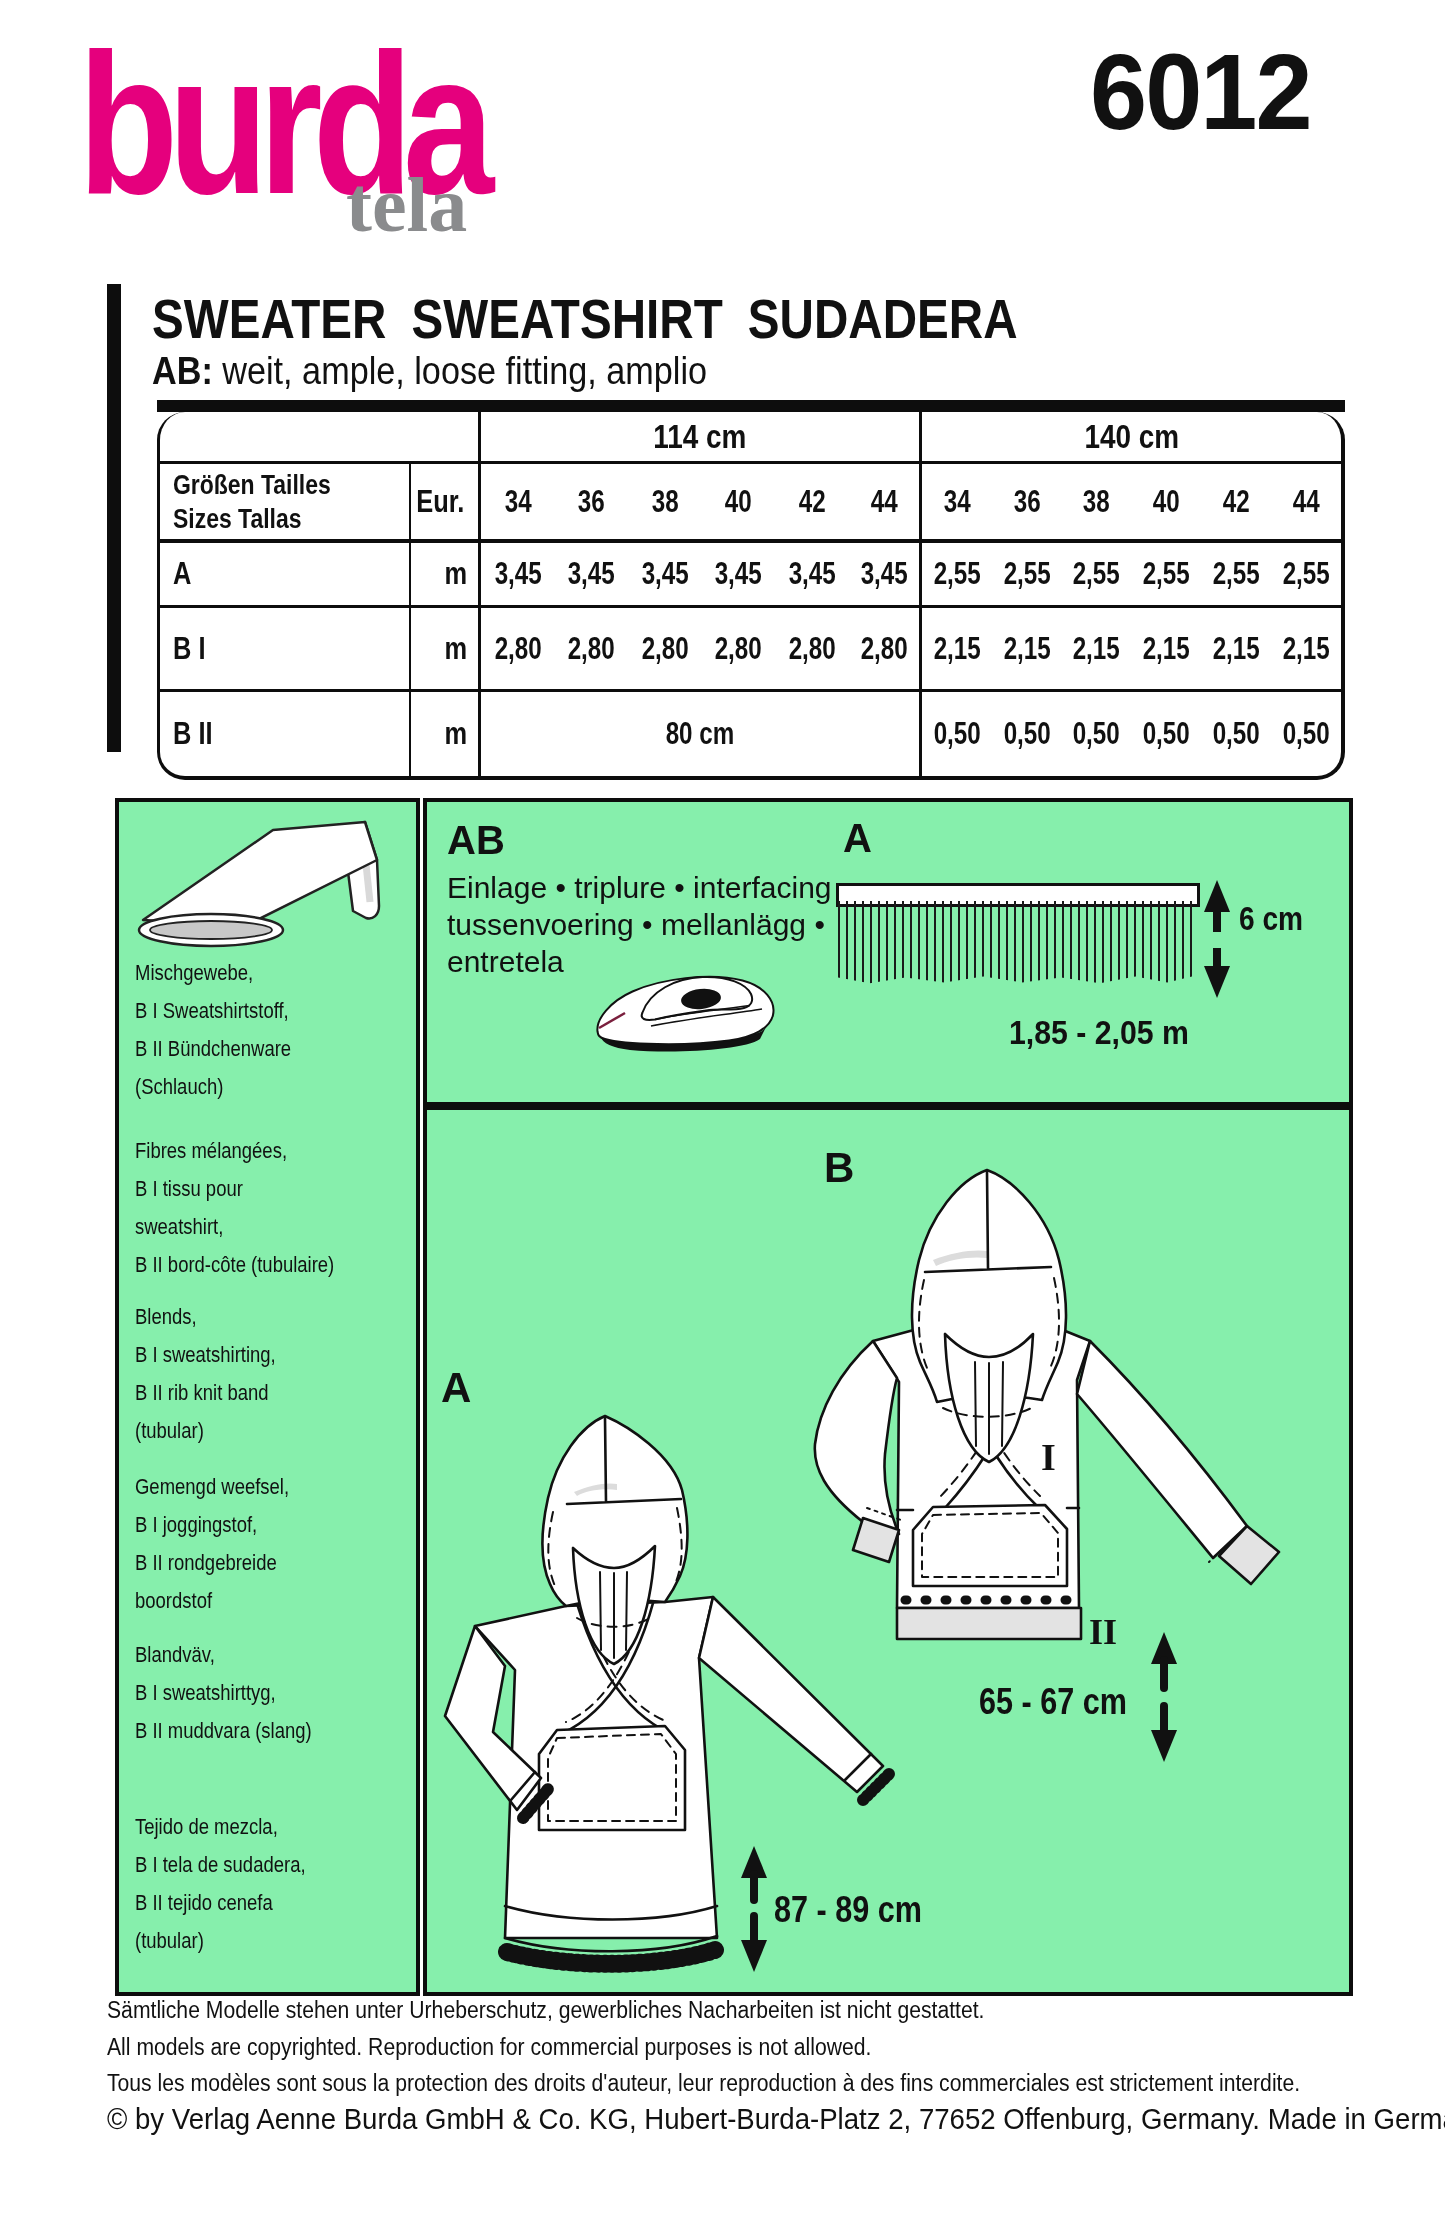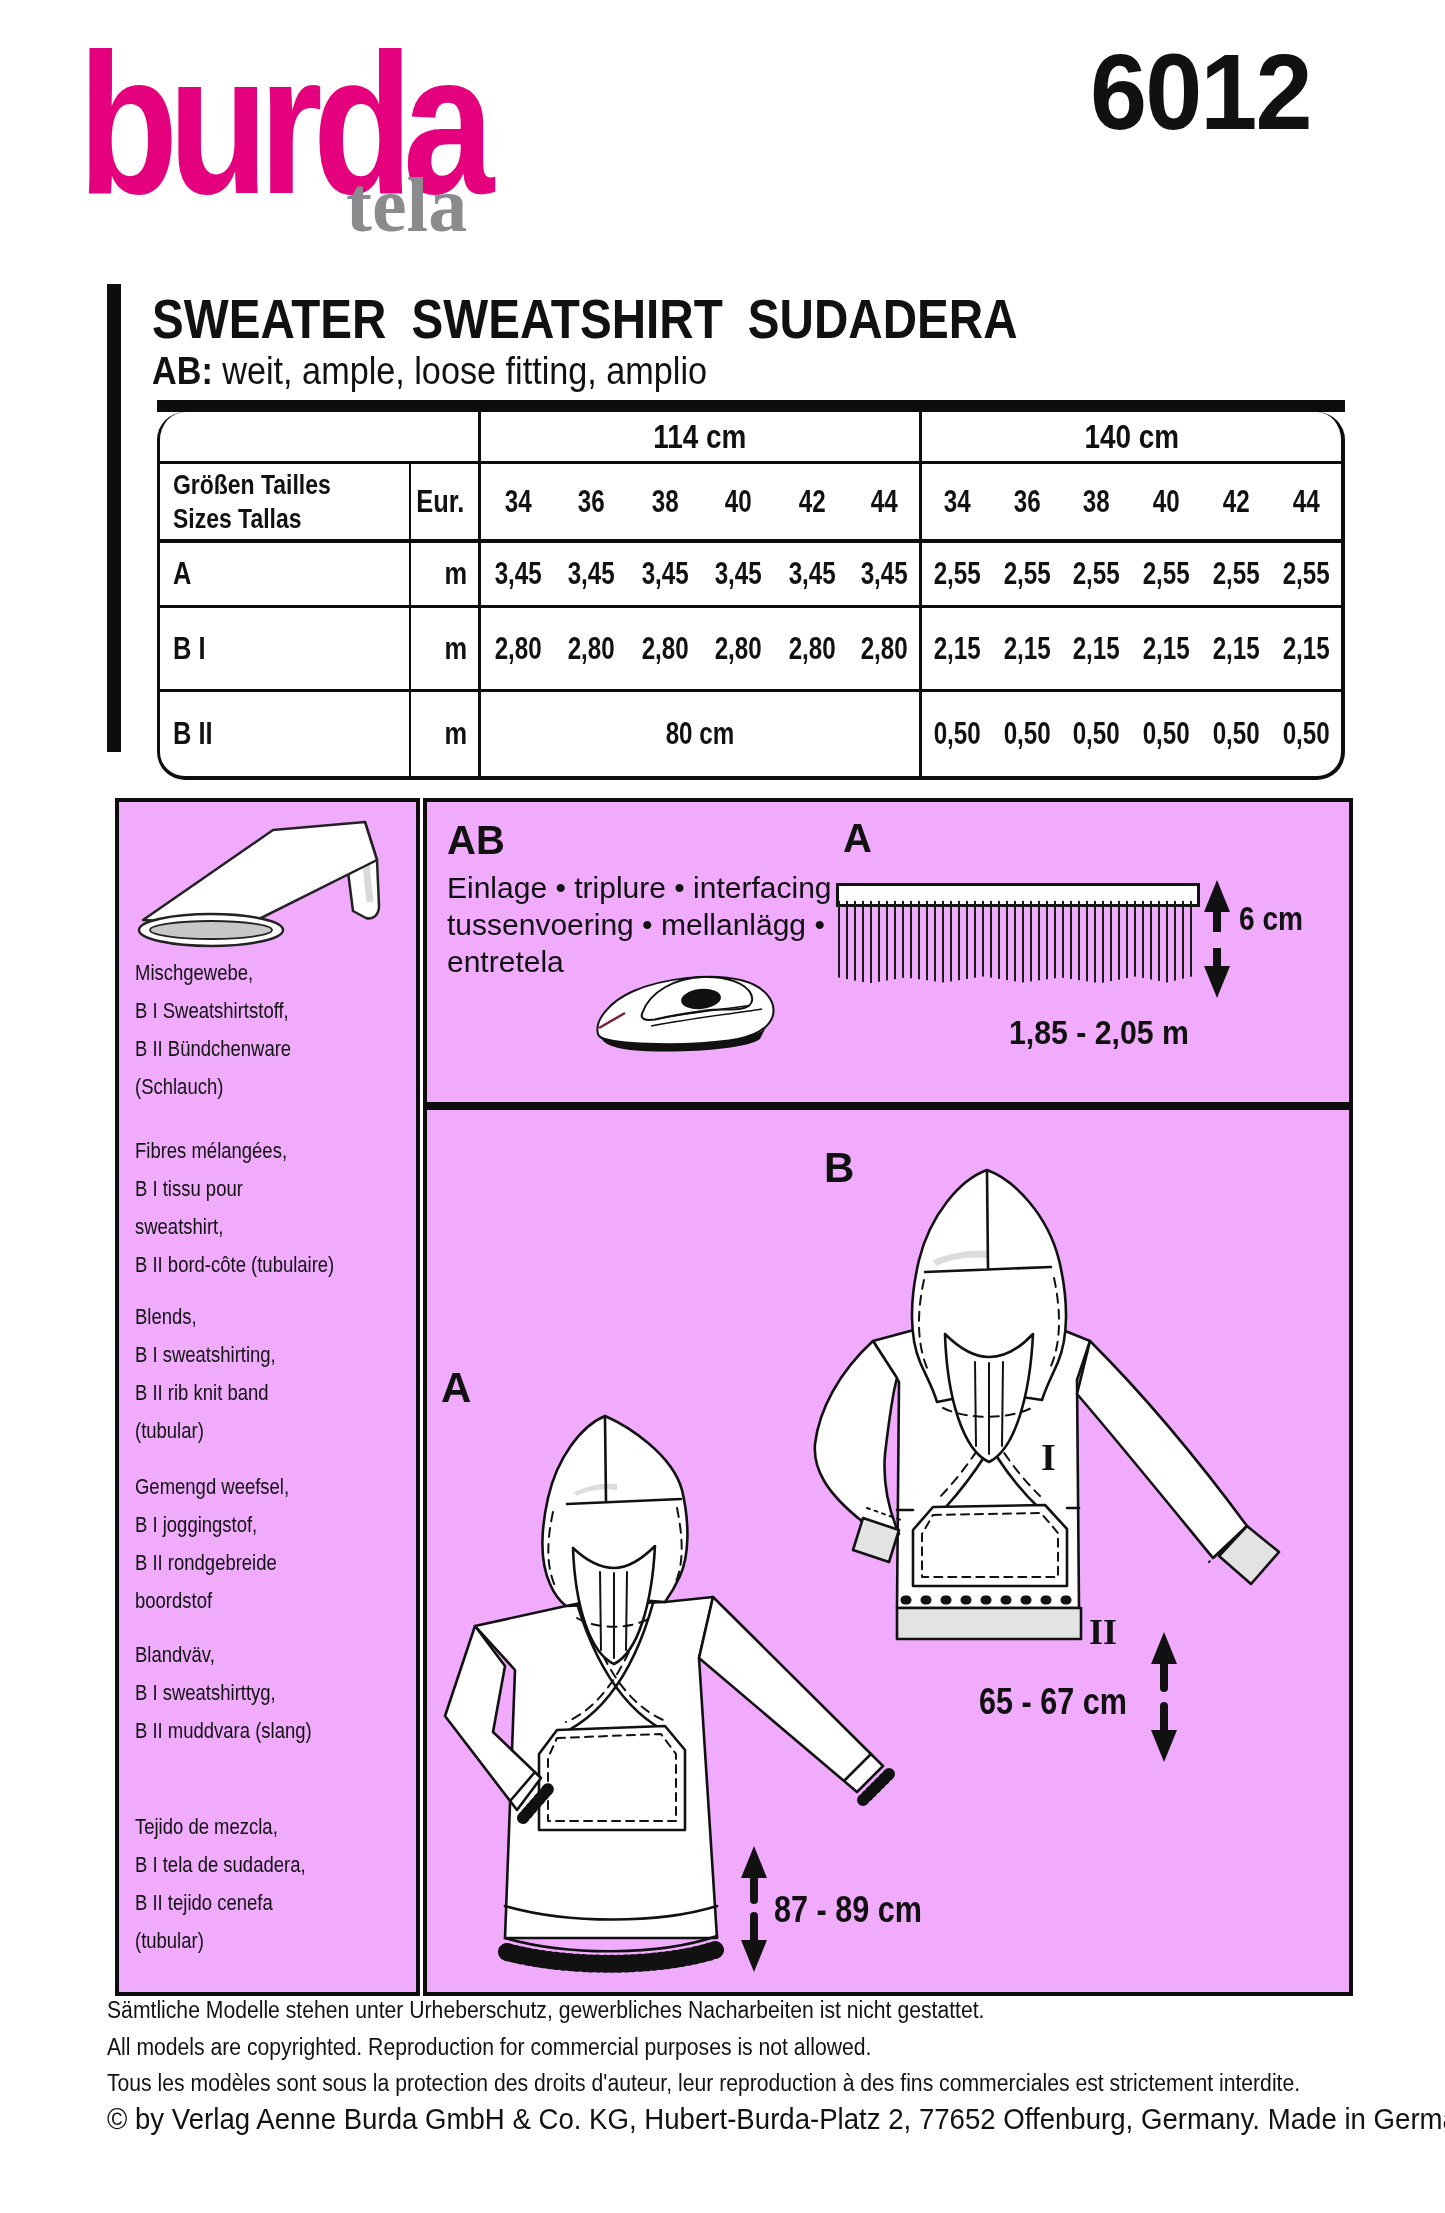--- a/index.html
+++ b/index.html
@@ -53,21 +53,21 @@
   .w-le { width:321px; }   
   .w-l  { width:251px; }
   .w-e  { width:70px; }
   .w-g1 { width:441px; }   
   .w-g2 { width:419px; }   
   .w-s1 { width:73.5px; }
   .w-s2 { width:69.83px; }
   .lblhead { font-size:28px; line-height:34px; font-weight:bold; }
 
   
-  .panel { border:4px solid #0d0d0d; background:#f0abfc; }
+  .panel { border:4px solid #0d0d0d; background:#86efac; }
   #fabric-panel { left:115px; top:798px; width:297px; height:1190px; }
   #interfacing-panel { left:423px; top:798px; width:922px; height:300px; }
   #views-panel { left:423px; top:1106px; width:922px; height:882px; }
 
   .fab-block { position:absolute; left:16px; font-size:22px; line-height:38px; }
   .fab-line { white-space:nowrap; transform:scaleX(.84); transform-origin:left center; }
 
   
   #fringe-bar { left:836px; top:883px; width:358px; height:18px; background:#fff;
                 border:3px solid #111; }

